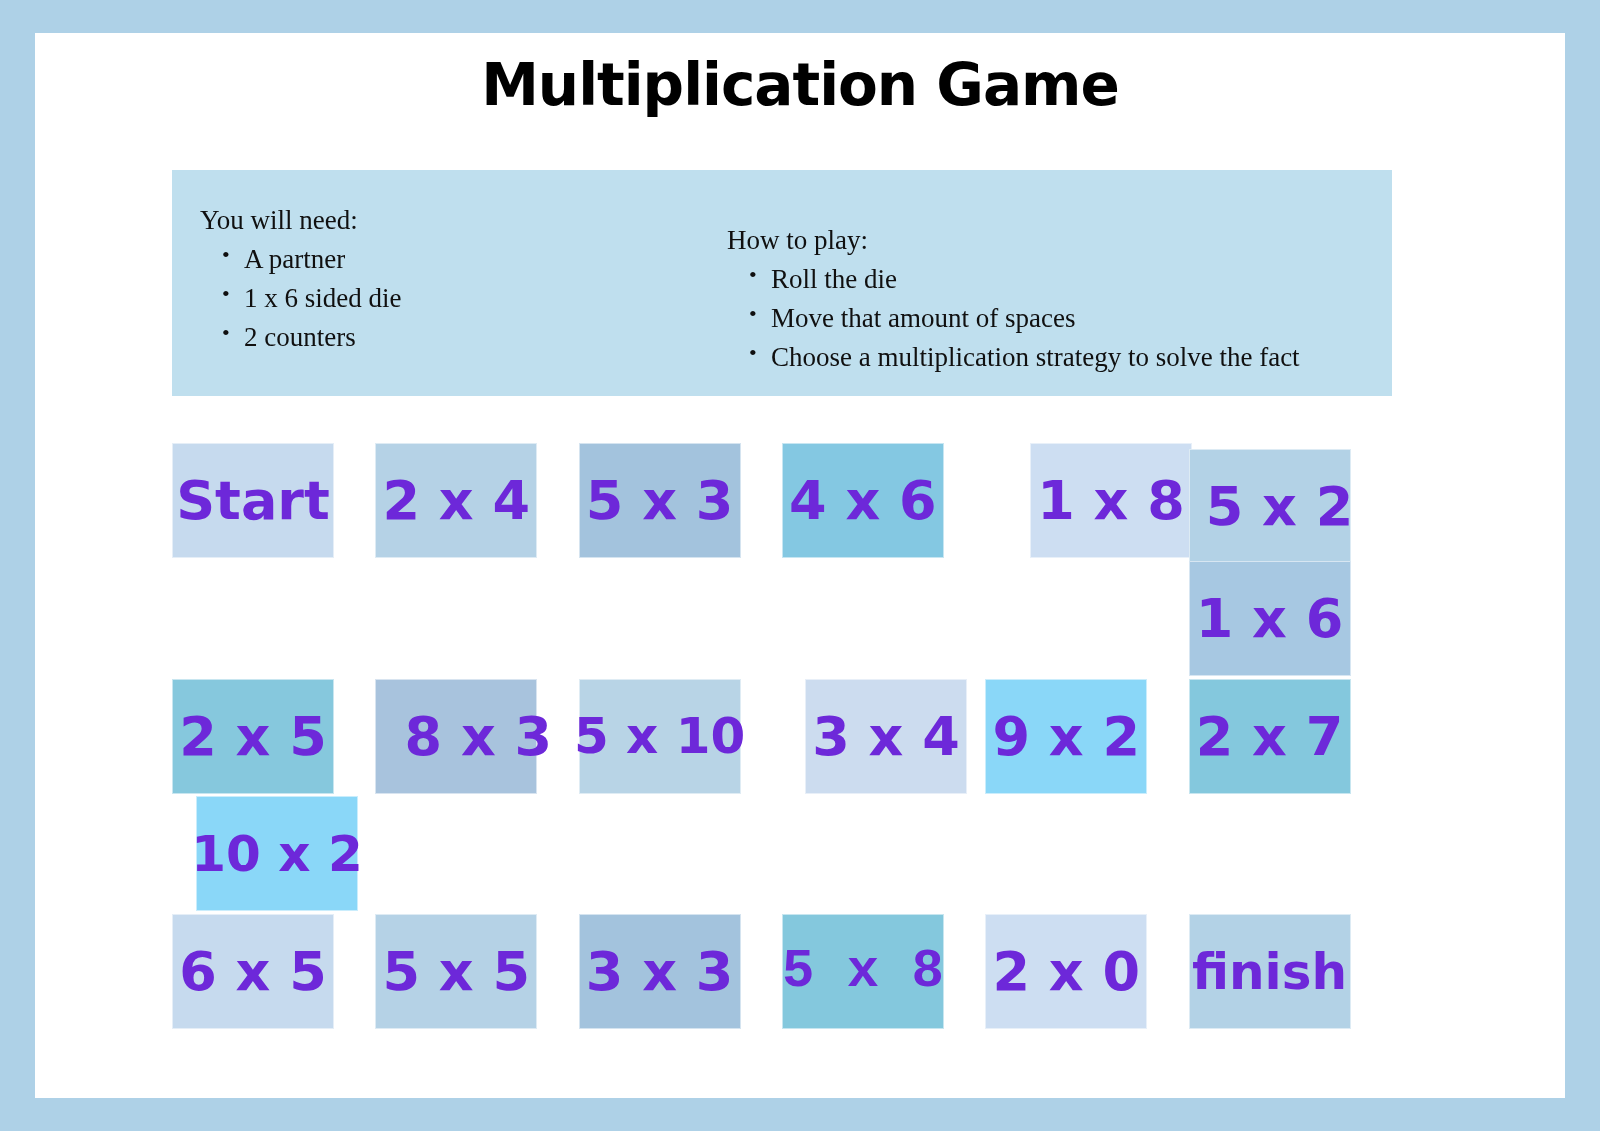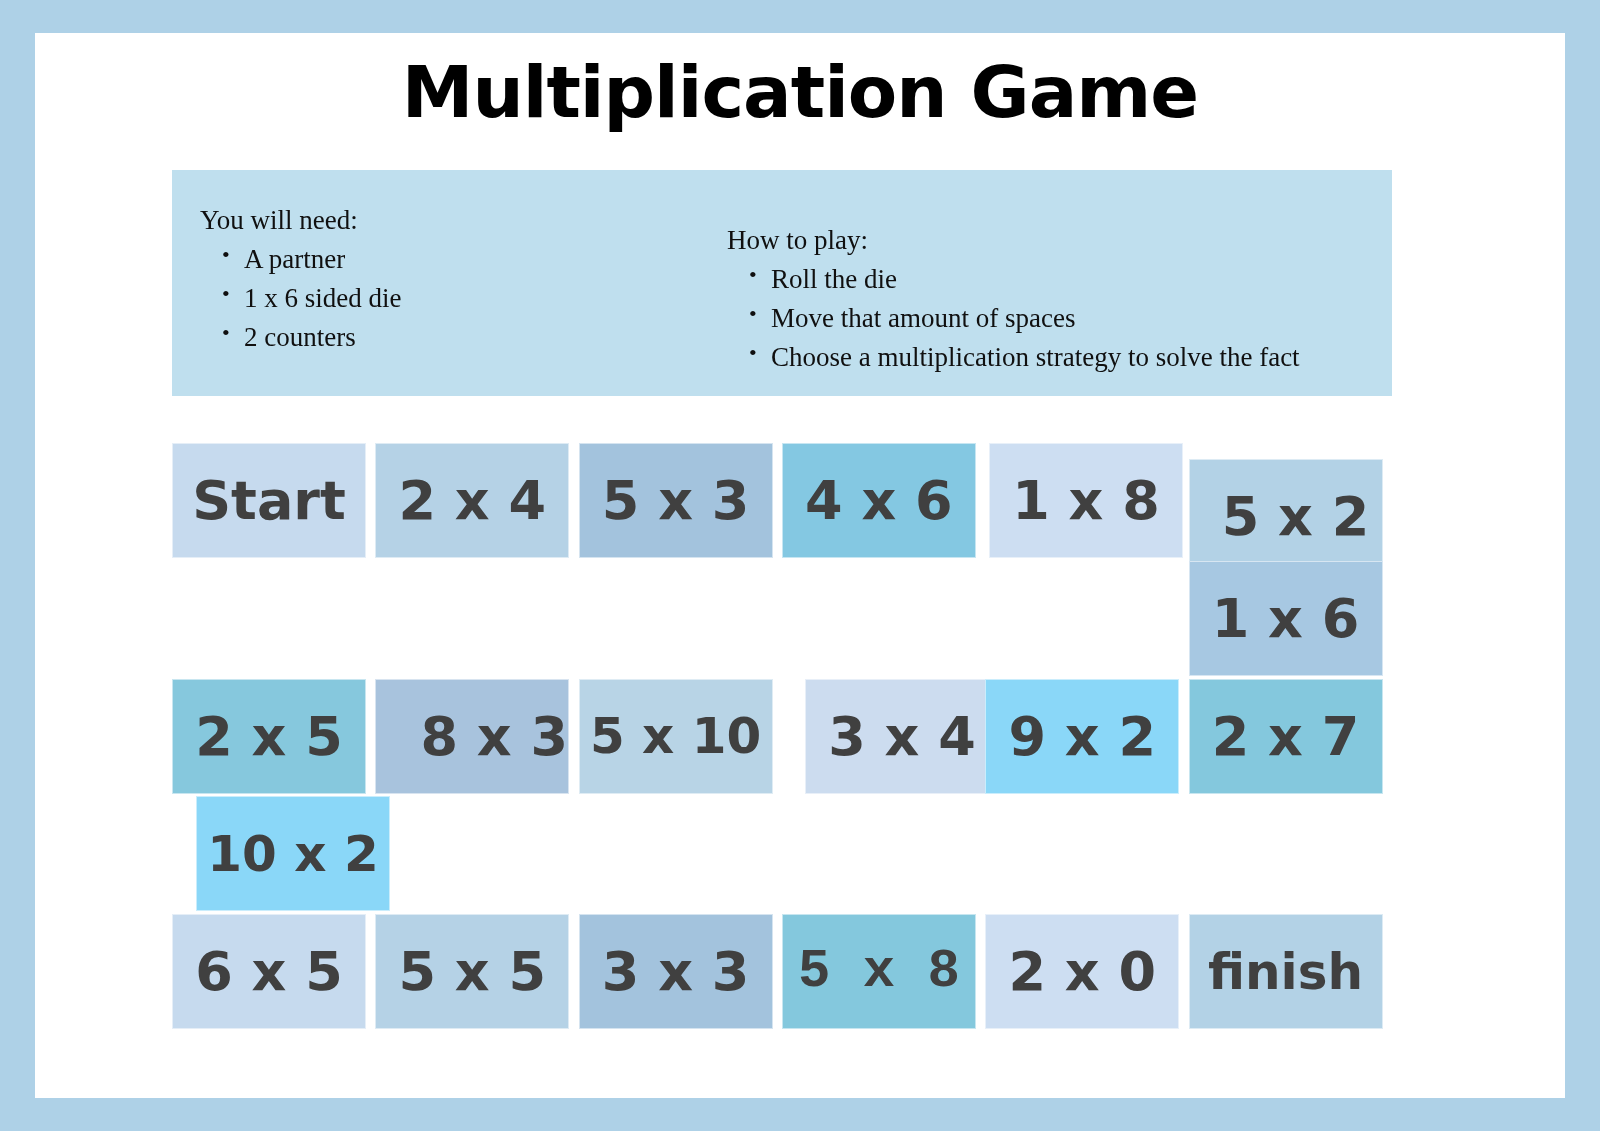--- a/index.html
+++ b/index.html
@@ -25,21 +25,21 @@
 
   
   .title {
     position: absolute;
     left: 0;
     top: 23px;
     width: 1530px;
     text-align: center;
     font-family: "DejaVu Sans", sans-serif;
     font-weight: bold;
-    font-size: 72px;
+    font-size: 58px;
     letter-spacing: -1px;
     color: #000000;
     line-height: 1.0;
     white-space: nowrap;
   }
 
   
   .instructions {
     position: absolute;
     left: 137px;
@@ -92,30 +92,30 @@
   
   .board {
     position: absolute;
     left: 137px;
     top: 410px;
     width: 1220px;
     height: 589px;
   }
   .cell {
     position: absolute;
-    width: 194px;
+    width: 162px;
     height: 115px;
     box-sizing: border-box;
     display: flex;
     align-items: center;
     justify-content: center;
     font-family: "DejaVu Sans", sans-serif;
     font-weight: bold;
     font-size: 54px;
-    color: #404040;
+    color: #6d28d9;
     letter-spacing: 0px;
     white-space: nowrap;
     border: 1px solid rgba(255,255,255,0.55);
   }
   .cell.small {
     font-size: 50px;
   }
 </style>
 </head>
 <body>
@@ -144,22 +144,22 @@
       </ul>
     </div>
 
   </div>
 
   <div class="board" id="board">
       <div class="cell" style="left: 0px; top: 0px; background: rgb(198, 218, 238);">Start</div>
       <div class="cell" style="left: 203.3px; top: 0px; background: rgb(181, 210, 230);">2 x 4</div>
       <div class="cell" style="left: 406.6px; top: 0px; background: rgb(163, 195, 221);">5 x 3</div>
       <div class="cell" style="left: 609.9px; top: 0px; background: rgb(132, 200, 226);">4 x 6</div>
-      <div class="cell" style="left: 817px; top: 0px; background: rgb(205, 222, 242); text-align: right;">1 x 8</div>
-      <div class="cell" style="left: 1016.5px; top: 16px; background: rgb(179, 210, 230); padding-left: 20px;">5 x 2</div>
+      <div class="cell" style="left: 858px; top: 0px; background: rgb(205, 222, 242); text-align: right;">1 x 8</div>
+      <div class="cell" style="left: 1016.5px; top: 6px; background: rgb(179, 210, 230); padding-left: 20px;">5 x 2</div>
       <div class="cell" style="left: 1016.5px; top: 117.8px; background: rgb(167, 200, 226);">1 x 6</div>
       <div class="cell" style="left: 0px; top: 235.6px; background: rgb(134, 200, 221);">2 x 5</div>
       <div class="cell" style="left: 203.3px; top: 235.6px; background: rgb(168, 195, 221); padding-left: 44px;">8 x 3</div>
       <div class="cell small" style="left: 406.6px; top: 235.6px; background: rgb(184, 212, 230);">5 x 10</div>
       <div class="cell" style="left: 617px; top: 235.6px; background: rgb(204, 220, 239); margin-left: 16px;">3 x 4</div>
       <div class="cell" style="left: 813.2px; top: 235.6px; background: rgb(138, 215, 248);">9 x 2</div>
       <div class="cell" style="left: 1016.5px; top: 235.6px; background: rgb(132, 200, 221);">2 x 7</div>
       <div class="cell small" style="left: 0px; top: 353.4px; background: rgb(138, 215, 248); margin-left: 24px;">10 x 2</div>
       <div class="cell" style="left: 0px; top: 471.2px; background: rgb(198, 218, 238);">6 x 5</div>
       <div class="cell" style="left: 203.3px; top: 471.2px; background: rgb(181, 210, 230);">5 x 5</div>

